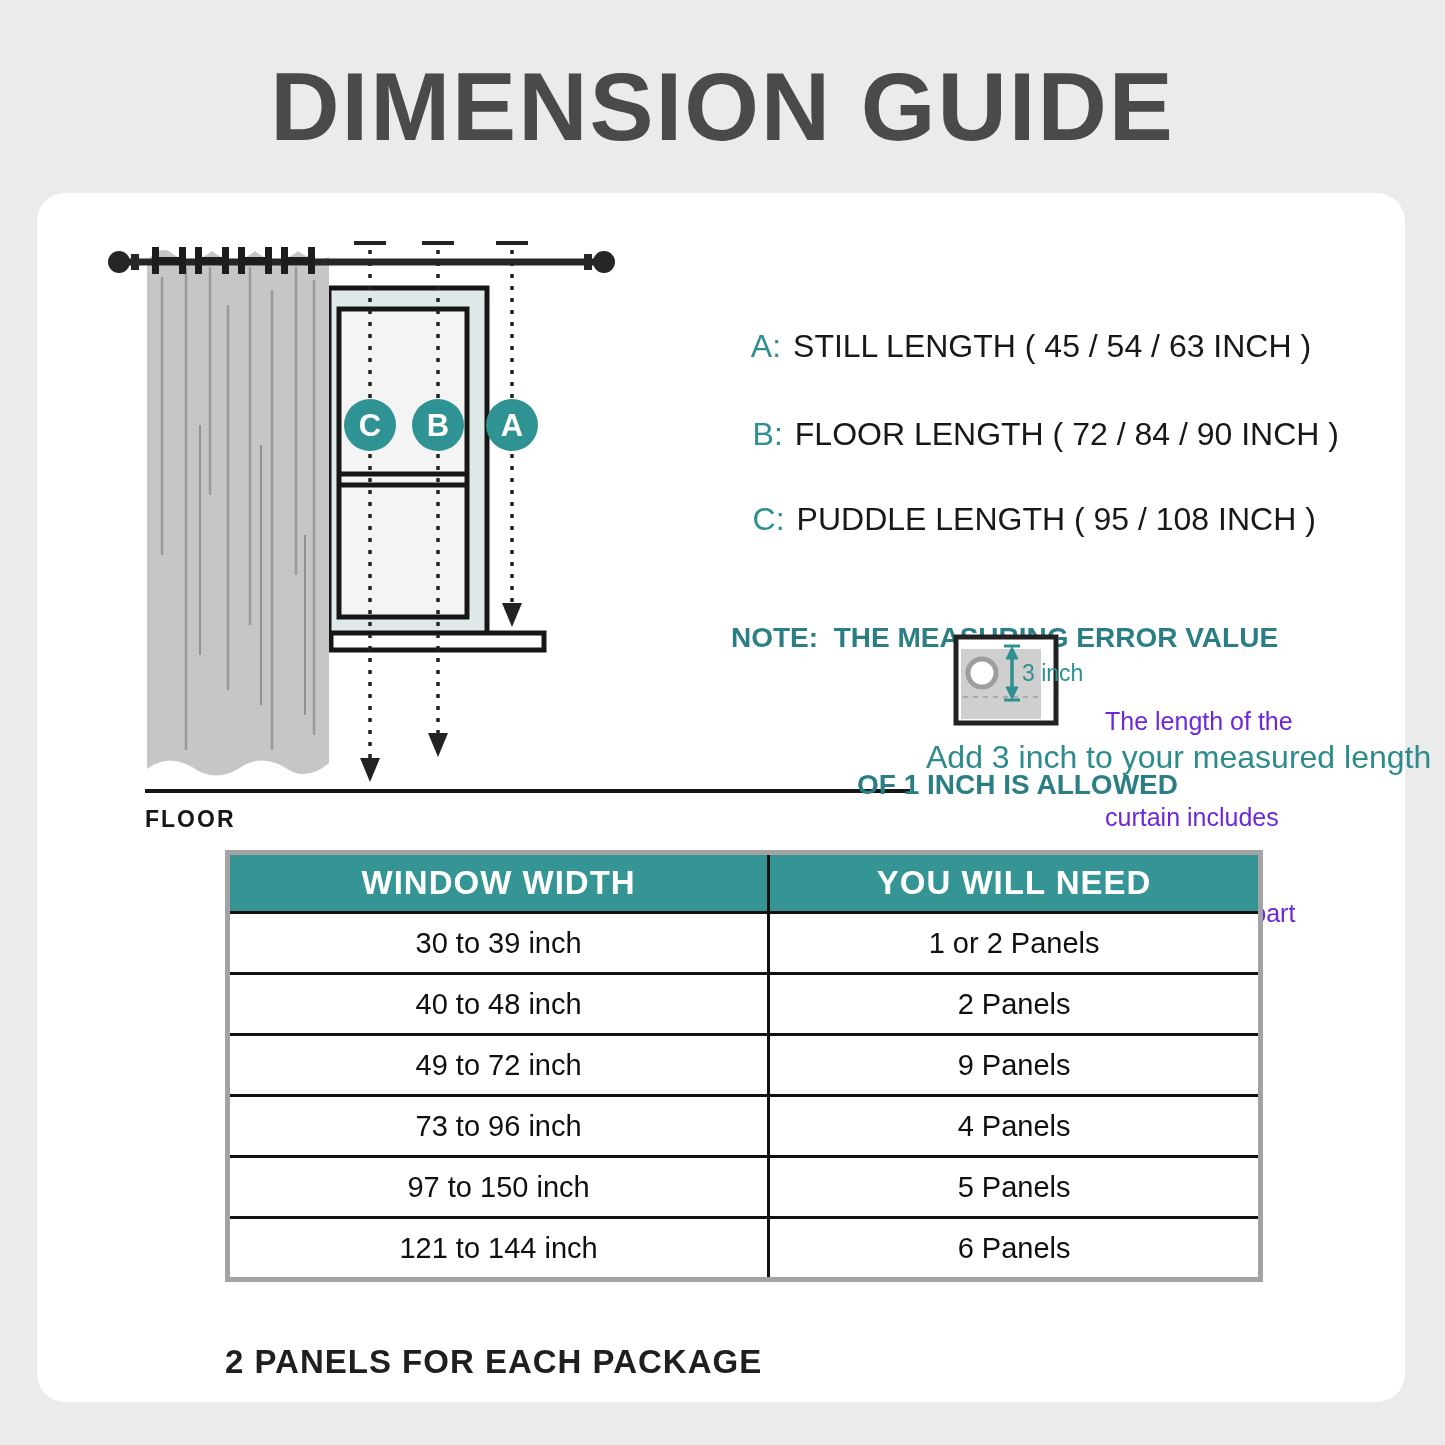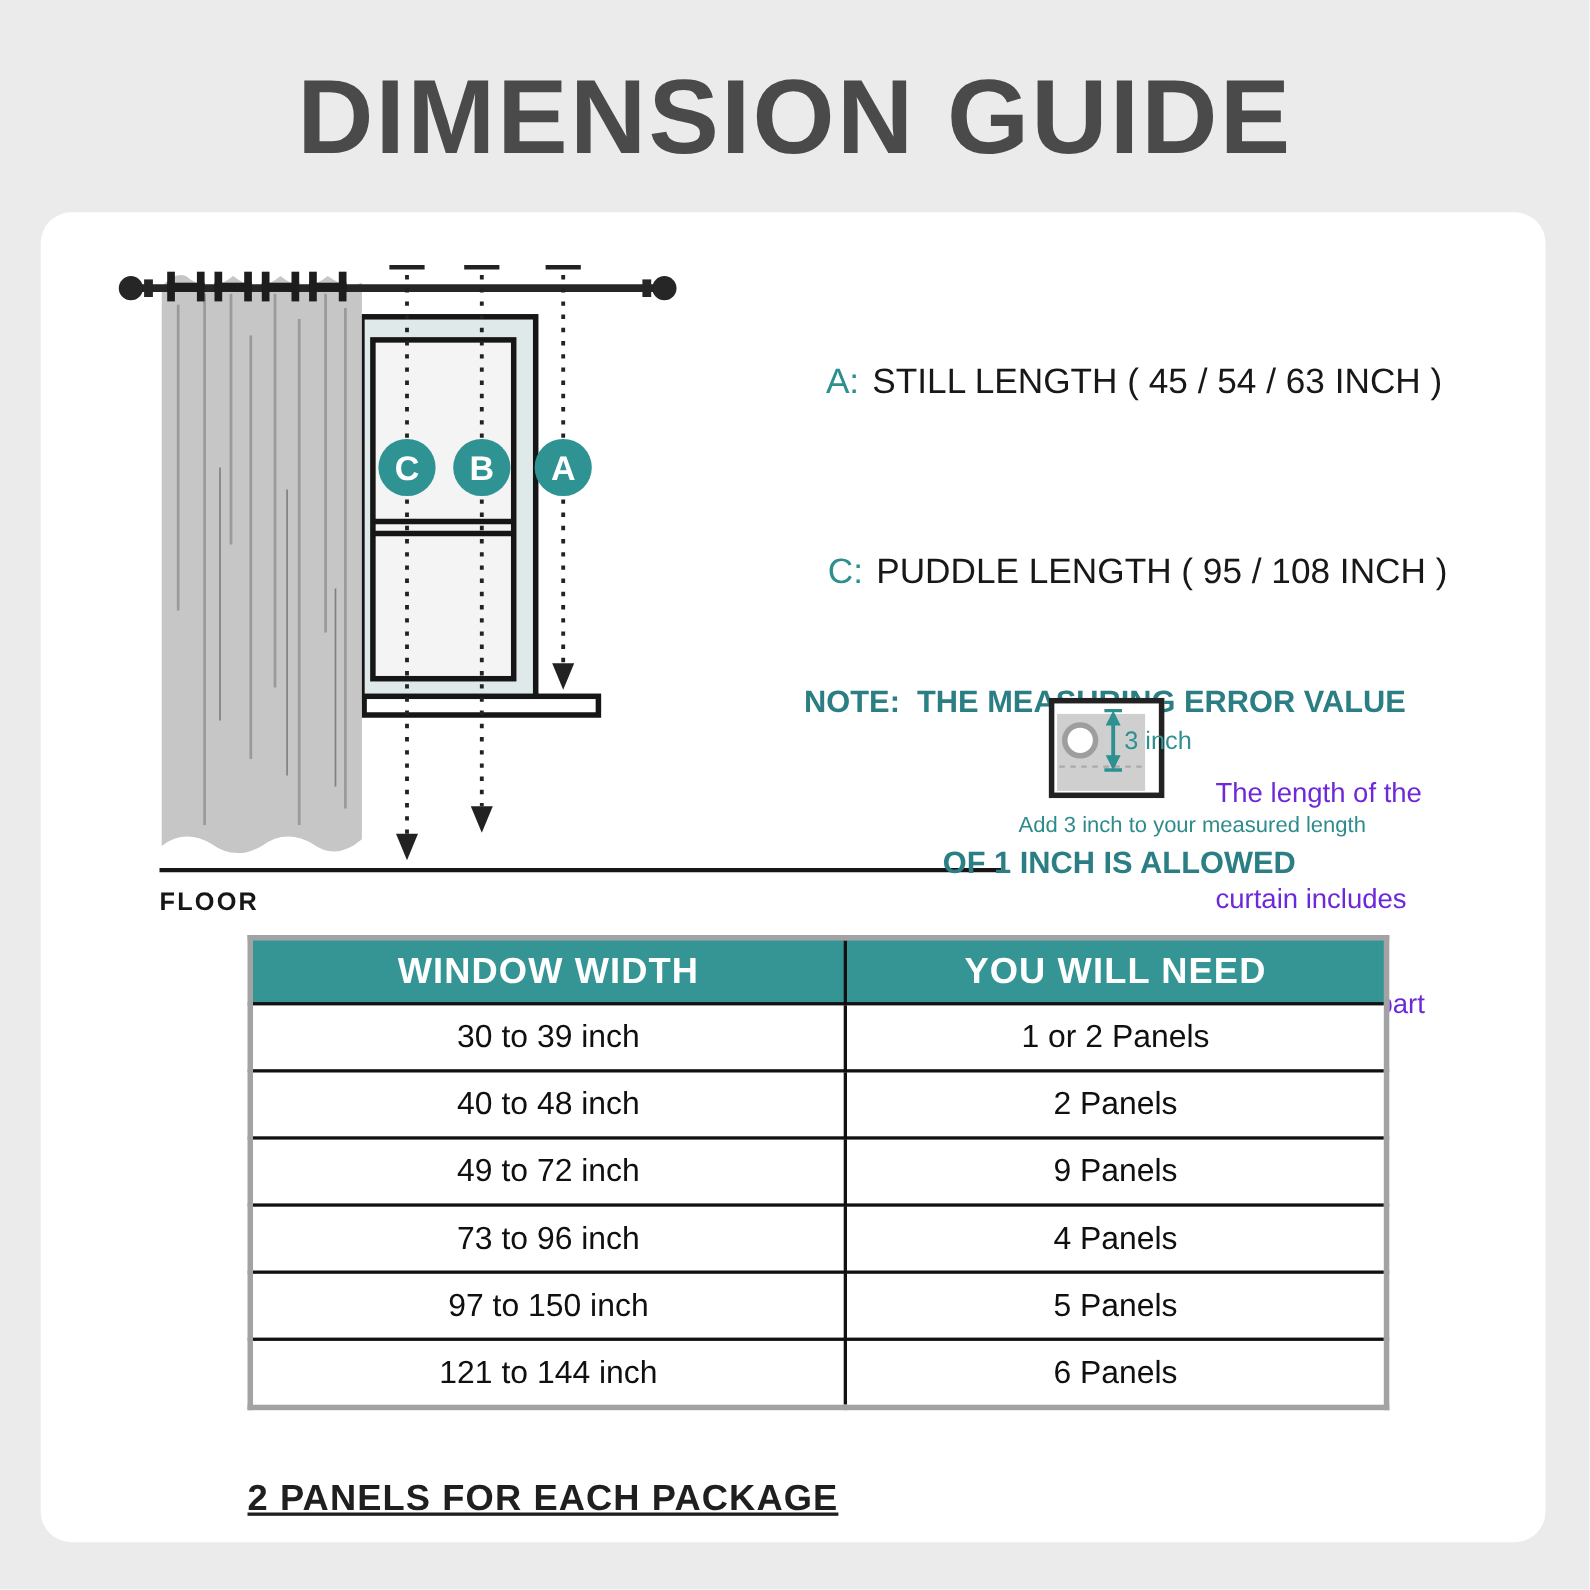--- a/index.html
+++ b/index.html
@@ -32,41 +32,40 @@
     line-height:49px;white-space:pre;
   }
   .note-line2{padding-left:126px;}
   .grommet-svg{position:absolute;left:915px;top:440px;}
   .grommet-desc{
     position:absolute;left:1068px;top:448px;
     font-size:25px;line-height:32px;color:#6d28d9;white-space:pre;
   }
   .grommet-tip{
     position:absolute;left:889px;top:546px;
-    font-size:20px;color:#2e8b8b;white-space:nowrap;
+    font-size:32px;color:#2e8b8b;white-space:nowrap;
   }
   .panel-table{
     position:absolute;left:188px;top:657px;width:1038px;
     border-collapse:collapse;table-layout:fixed;
     border:5px solid #a3a3a3;background:#ffffff;
   }
   .panel-table th,.panel-table td{
     border:3px solid #111111;text-align:center;padding:0;
   }
   .panel-table th{
     background:#359595;color:#ffffff;font-size:33px;
     height:56px;letter-spacing:1px;
   }
   .panel-table td{font-size:29px;height:58px;color:#101010;}
   .col-width{width:52%;}
   .package-note{
     position:absolute;left:188px;top:1150px;
     font-size:33px;font-weight:bold;color:#1f1f1f;letter-spacing:1px;
     white-space:nowrap;
-    text-decoration:underline;
   }
 </style>
 </head>
 <body>
 
 <div class="page-title">DIMENSION GUIDE</div>
 
 <div class="card">
 
   <svg class="diagram-svg" width="870" height="600" viewBox="0 0 870 600">
@@ -153,20 +152,23 @@
       <text x="412" y="201" text-anchor="middle" font-size="31" font-weight="bold" fill="#ffffff">A</text>
     </g>
 
     <line x1="45" y1="556" x2="810" y2="556" stroke="#161616" stroke-width="4"></line>
     <text x="45" y="592" font-size="23" font-weight="bold" letter-spacing="2" fill="#161616">FLOOR</text>
   </svg>
 
   <div class="spec" id="spec-a">
     <span class="prefix">A:</span><span>STILL LENGTH ( 45 / 54 / 63 INCH )</span>
   </div>
+  <div class="spec" id="spec-b">
+    <span class="prefix">B:</span><span>FLOOR LENGTH ( 72 / 84 / 90 INCH )</span>
+  </div>
   <div class="spec" id="spec-c">
     <span class="prefix">C:</span><span>PUDDLE LENGTH ( 95 / 108 INCH )</span>
   </div>
 
   <div class="note-block">
     <div>NOTE:  THE MEASURING ERROR VALUE</div>
     <div class="note-line2">OF 1 INCH IS ALLOWED</div>
   </div>
 
   <svg class="grommet-svg" width="160" height="100" viewBox="0 0 160 100">

